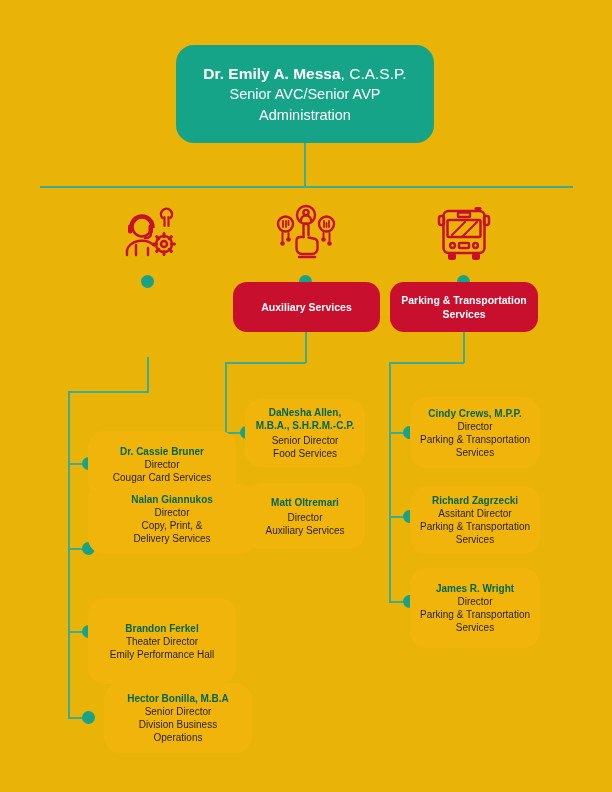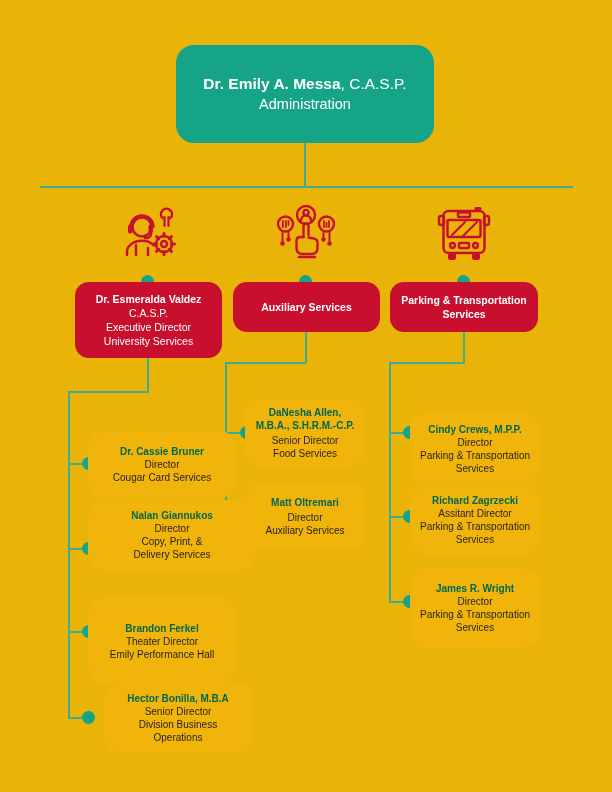--- a/index.html
+++ b/index.html
@@ -69,20 +69,21 @@
   <div class="dot" style="left:403px;top:595px"></div>
 
   <div class="dot" style="left:141px;top:275px"></div>
   <div class="dot" style="left:299px;top:275px"></div>
   <div class="dot" style="left:457px;top:275px"></div>
 
   <div class="topbox">
     <div class="topname">
       <span class="b">Dr. Emily A. Messa</span><span>, C.A.S.P.</span>
     </div>
+    <div>Senior AVC/Senior AVP</div>
     <div>Administration</div>
   </div>
 
   <div class="icon" style="left:115px;top:201px">
     <svg width="66" height="66" viewBox="0 0 66 66" fill="none" stroke="#c8102e" stroke-width="2.5" stroke-linecap="round" stroke-linejoin="round">
       <circle cx="27" cy="26" r="9.5"></circle>
       <path d="M 15.5 26 a 11.5 11.5 0 0 1 23 0"></path>
       <rect x="13" y="23.5" width="4.5" height="9" rx="2" fill="#c8102e" stroke="none"></rect>
       <rect x="33.5" y="23.5" width="4.5" height="9" rx="2" fill="#c8102e" stroke="none"></rect>
       <path d="M 36 32.5 q 0 4.5 -6 4.5"></path>
@@ -127,43 +128,37 @@
       <rect x="16.5" y="19" width="33" height="17" rx="1.5"></rect>
       <path d="M 21 34 L 34 21 M 31 36 L 46 21" stroke-width="2.2"></path>
       <circle cx="21.5" cy="44.5" r="2.4"></circle>
       <circle cx="44.5" cy="44.5" r="2.4"></circle>
       <rect x="28" y="42" width="10" height="5" rx="1"></rect>
       <rect x="17" y="52" width="8" height="7" rx="2.5" fill="#c8102e" stroke="none"></rect>
       <rect x="41" y="52" width="8" height="7" rx="2.5" fill="#c8102e" stroke="none"></rect>
     </svg>
   </div>
 
-  <div class="rbox" style="left:75px;top:282px;width:147px;height:76px">
-    <div class="rname">Dr. Esmeralda Valdez</div>
-    <div class="rline">C.A.S.P.</div>
-    <div class="rline">Executive Director</div>
-    <div class="rline">University Services</div>
-  </div>
 
   <div class="rbox" style="left:233px;top:282px;width:147px;height:50px">
     <div class="rname">Auxiliary Services</div>
   </div>
 
   <div class="rbox" style="left:390px;top:282px;width:148px;height:50px">
     <div class="rname">Parking &amp; Transportation</div>
     <div class="rname">Services</div>
   </div>
 
   <div class="ybox" style="left:88px;top:431px;width:148px;height:67px">
     <div class="yname">Dr. Cassie Bruner</div>
     <div class="yline">Director</div>
     <div class="yline">Cougar Card Services</div>
   </div>
 
-  <div class="ybox" style="left:88px;top:500px;width:168px;height:70px">
+  <div class="ybox" style="left:88px;top:484px;width:168px;height:70px">
     <div class="yname">Nalan Giannukos</div>
     <div class="yline">Director</div>
     <div class="yline">Copy, Print, &amp;</div>
     <div class="yline">Delivery Services</div>
   </div>
 
   <div class="ybox" style="left:88px;top:598px;width:148px;height:86px">
     <div class="yname">Brandon Ferkel</div>
     <div class="yline">Theater Director</div>
     <div class="yline">Emily Performance Hall</div>
@@ -184,21 +179,21 @@
     <div class="yline">Food Services</div>
   </div>
 
   <div class="ybox" style="left:245px;top:483px;width:120px;height:66px">
     <div class="yname">Matt Oltremari</div>
     <div class="ypad"></div>
     <div class="yline">Director</div>
     <div class="yline">Auxiliary Services</div>
   </div>
 
-  <div class="ybox" style="left:410px;top:413px;width:130px;height:71px">
+  <div class="ybox" style="left:410px;top:397px;width:130px;height:71px">
     <div class="yname">Cindy Crews, M.P.P.</div>
     <div class="yline">Director</div>
     <div class="yline">Parking &amp; Transportation</div>
     <div class="yline">Services</div>
   </div>
 
   <div class="ybox" style="left:410px;top:486px;width:130px;height:68px">
     <div class="yname">Richard Zagrzecki</div>
     <div class="yline">Assitant Director</div>
     <div class="yline">Parking &amp; Transportation</div>

